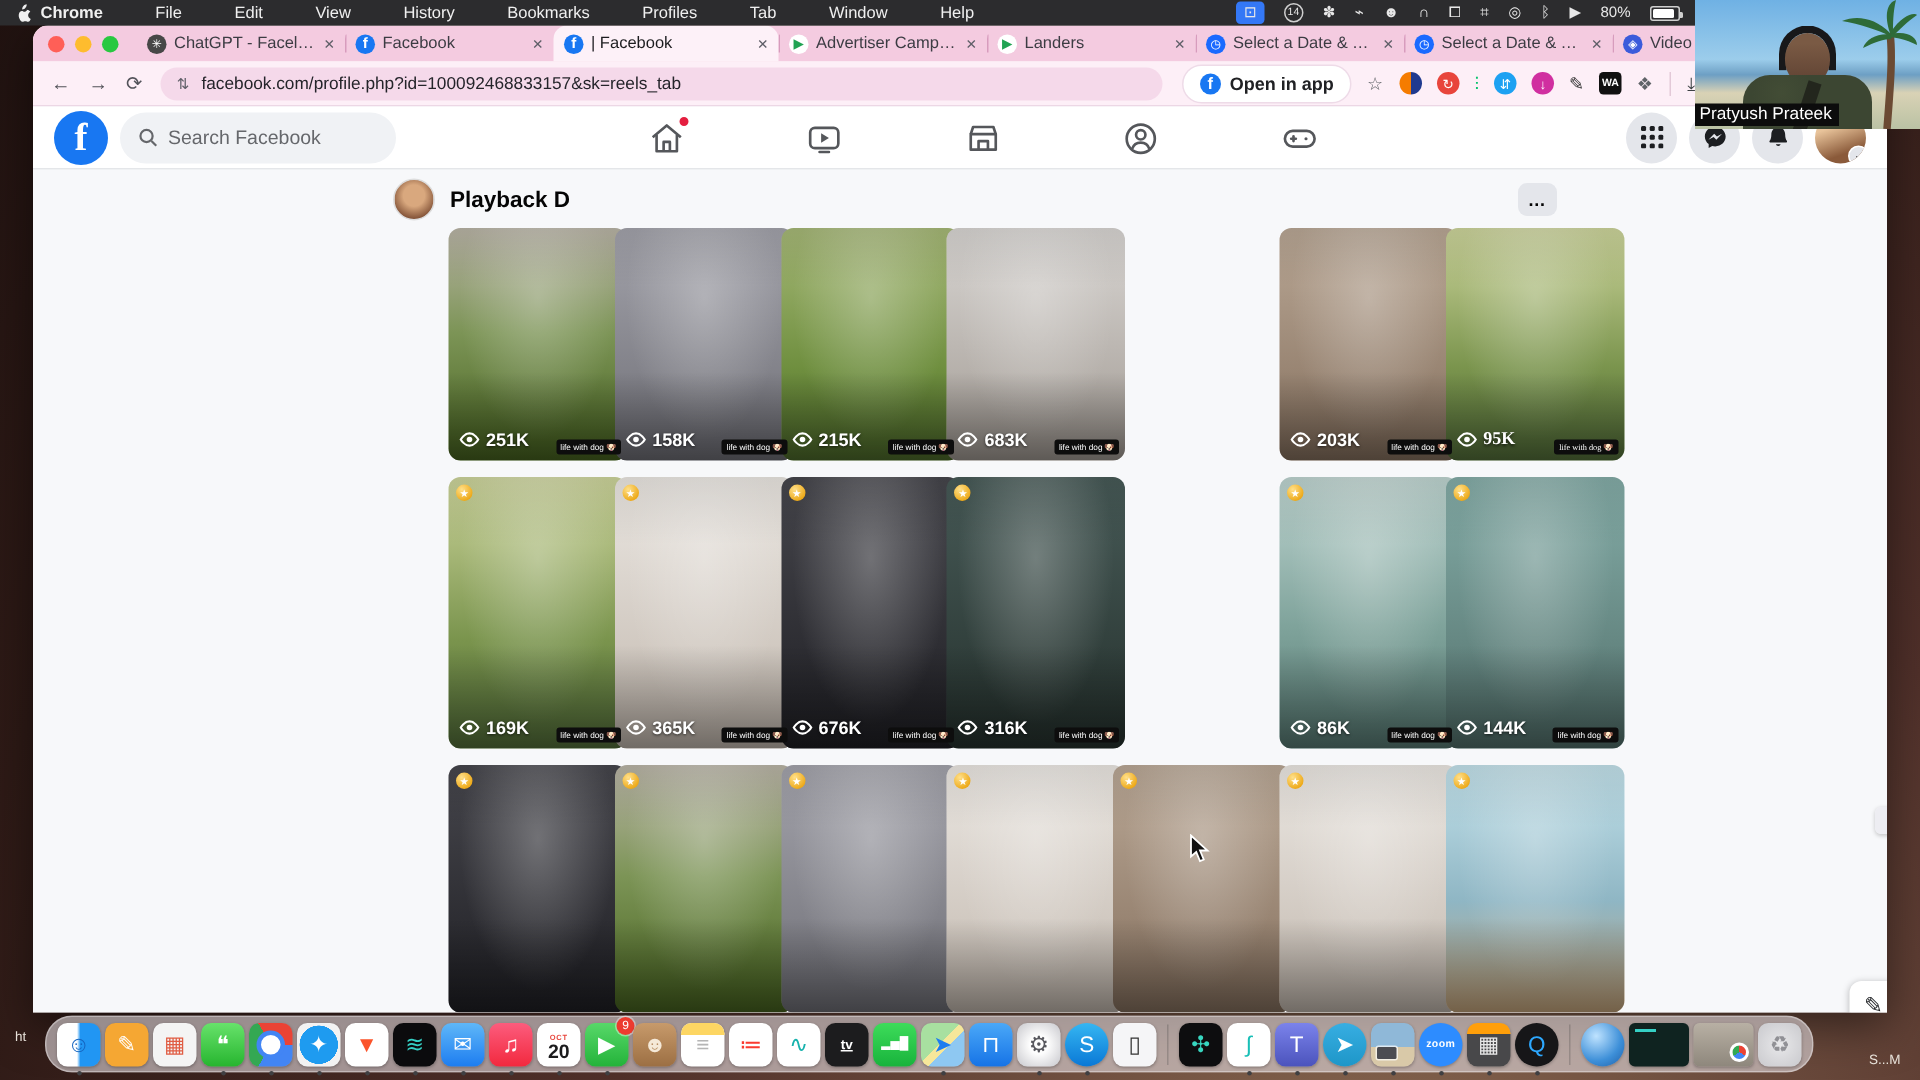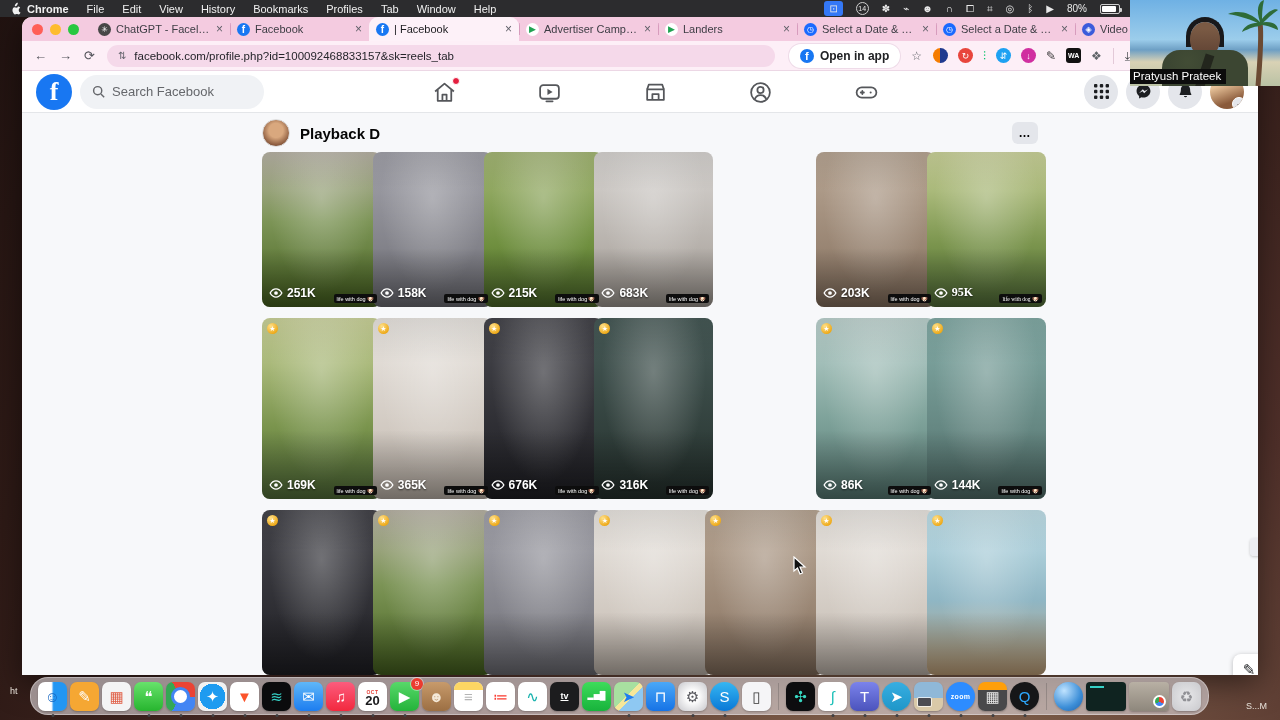--- a/index.html
+++ b/index.html
@@ -7,21 +7,21 @@
   body {
     font-family:"Liberation Sans", sans-serif;
     background: radial-gradient(circle at 72% 115%, #8a6a52 0%, #50302a 42%, #2e1a16 78%, #201210 100%);
     position:relative;
   }
   
   .menubar { position:absolute; top:0; left:0; width:1280px; height:17px;
     background:#2c2c2e; color:#f0f0f0; display:flex; align-items:center;
     font-size:11px; padding:0 10px; z-index:3; }
   .menubar .apple { margin-right:6px; display:flex; align-items:center; }
-  .menu-items { display:flex; gap:18px; align-items:center; }
+  .menu-items { display:flex; gap:35px; align-items:center; }
   .menu-item { cursor:default; white-space:nowrap; }
   .menu-item.app-name { font-weight:bold; }
   .menubar-right { margin-left:auto; display:flex; align-items:center; gap:13px; padding-right:150px; }
   .status-icon { font-size:10px; color:#e8e8e8; line-height:13px; }
   .status-icon.accent { background:#3478f6; border-radius:3px; padding:1px 5px; }
   .status-icon.circle { border:1px solid #cfcfcf; border-radius:50%; width:13px; height:13px;
     display:flex; align-items:center; justify-content:center; font-size:7px; }
   .battery-shell { width:20px; height:10px; border:1px solid #cfcfcf; border-radius:2px; position:relative; }
   .battery-fill { position:absolute; left:1px; top:1px; bottom:1px; width:80%; background:#fff; border-radius:1px; }
   .battery-nub { position:absolute; right:-3px; top:3px; width:2px; height:4px; background:#cfcfcf; border-radius:0 1px 1px 0; }
@@ -88,21 +88,21 @@
   .profile-row { position:absolute; top:47px; left:240px; width:776px; height:30px; display:flex; align-items:center; }
   .profile-avatar { width:28px; height:28px; border-radius:50%;
     background:radial-gradient(circle at 50% 40%, #d9a87e 35%, #7a4a30 80%); border:1px solid #ddd; }
   .profile-name { margin-left:10px; font-size:15px; font-weight:bold; color:#050505; }
   .more-btn { position:absolute; top:51px; left:990px; width:26px; height:22px; border-radius:6px;
     background:#e4e6eb; color:#050505; font-size:12px; font-weight:bold; display:flex;
     align-items:center; justify-content:center; letter-spacing:1px; }
 
   
   .grid { position:absolute; inset:0; }
-  .tile { position:absolute; width:119px; border-radius:8px; overflow:hidden; }
+  .tile { position:absolute; width:119px; border-radius:8px; overflow:hidden;margin-left:37px; }
   .tile::before { content:""; position:absolute; inset:0;
     background:radial-gradient(ellipse at 50% 30%, rgba(255,255,255,.28), transparent 62%); }
   .tile::after { content:""; position:absolute; inset:0;
     background:linear-gradient(180deg, rgba(0,0,0,.10), transparent 25%, transparent 62%, rgba(0,0,0,.42)); }
   .t-grass{background:linear-gradient(180deg,#b9b4a6 0%,#7c9456 45%,#46621f 100%);}
   .t-grass-bright{background:linear-gradient(180deg,#a6b877 0%,#6f8f3f 60%,#4d6a2a 100%);}
   .t-grass-sunny{background:linear-gradient(180deg,#ccd49b 0%,#7a944d 60%,#54703a 100%);}
   .t-indoor-gray{background:linear-gradient(180deg,#a3a3ab 0%,#6e6e75 100%);}
   .t-indoor-light{background:linear-gradient(180deg,#d8d5d2 0%,#a19a93 100%);}
   .t-indoor-bright{background:linear-gradient(180deg,#eae6e1 0%,#c2b8ae 100%);}

